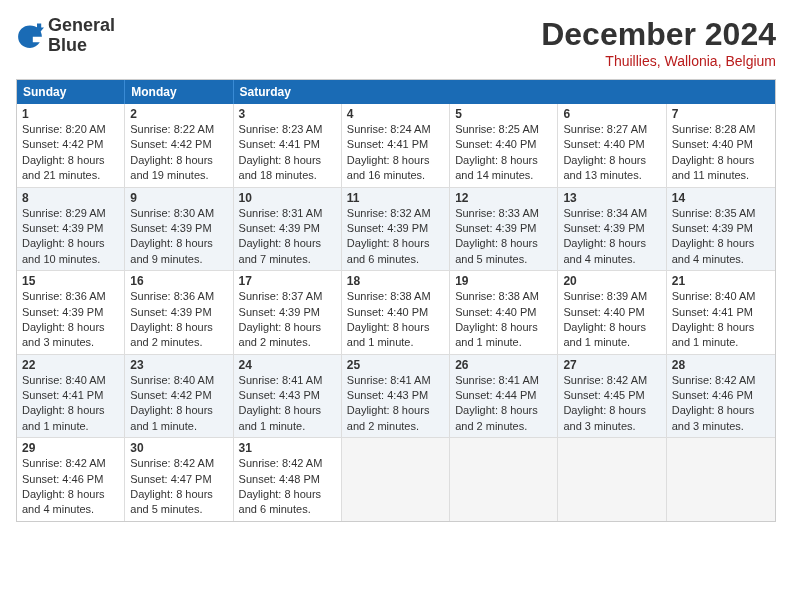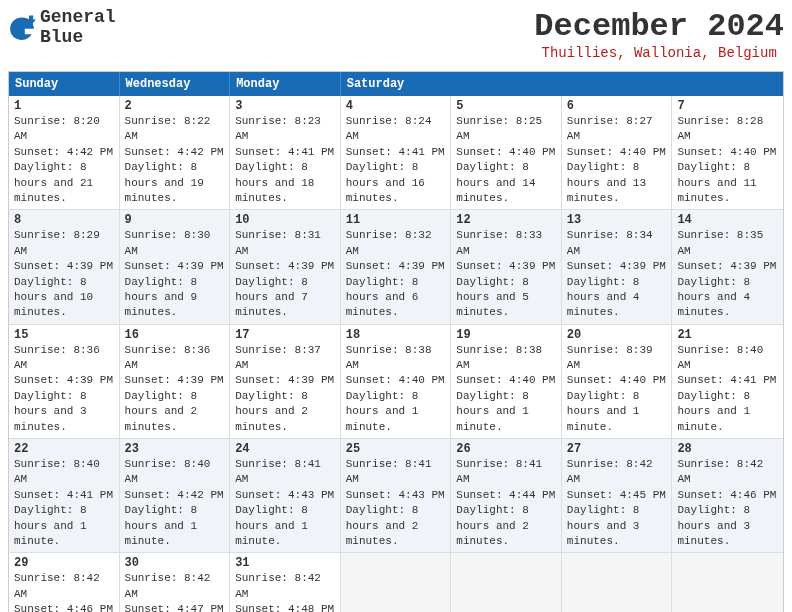--- a/index.html
+++ b/index.html
@@ -6,24 +6,23 @@
     body {
       font-family: Arial, sans-serif;
       background: #fff;
       width: 792px;
       height: 612px;
       overflow: hidden;
     }
     .page {
       width: 792px;
       height: 480px;
-      padding: 8px;
+      padding: 16px;
       display: flex;
       flex-direction: column;
-      font-family: Liberation Mono, monospace;
     }
     .header {
       display: flex;
       justify-content: space-between;
       align-items: flex-start;
       margin-bottom: 10px;
     }
     .logo {
       display: flex;
       align-items: center;
@@ -36,21 +35,21 @@
       line-height: 1.1;
     }
     .logo-text span {
       display: block;
     }
     .logo-icon {
       width: 28px;
       height: 28px;
     }
     .title-block {
-      text-align: center;
+      text-align: right;
     }
     .month-title {
       font-size: 32px;
       font-weight: bold;
       color: #333;
     }
     .subtitle {
       font-size: 14px;
       color: #b91c1c;
     }
@@ -126,21 +125,20 @@
     </div>
     <div class="title-block">
       <div class="month-title">December 2024</div>
       <div class="subtitle">Thuillies, Wallonia, Belgium</div>
     </div>
   </div>
 
   <div class="calendar">
     <div class="cal-header">
     <div class="cal-header-cell">Sunday</div>
-        <div class="cal-header-cell">Wednesday</div>
         <div class="cal-header-cell">Monday</div>
         <div class="cal-header-cell">Saturday</div>
       </div>
     <div class="cal-body">
     <div class="cal-row">
           <div class="cal-cell">
             <span class="day-num">1</span>
             <div class="cell-text">Sunrise: 8:20 AM<br>Sunset: 4:42 PM<br>Daylight: 8 hours and 21 minutes.</div>
           </div>
           <div class="cal-cell">

